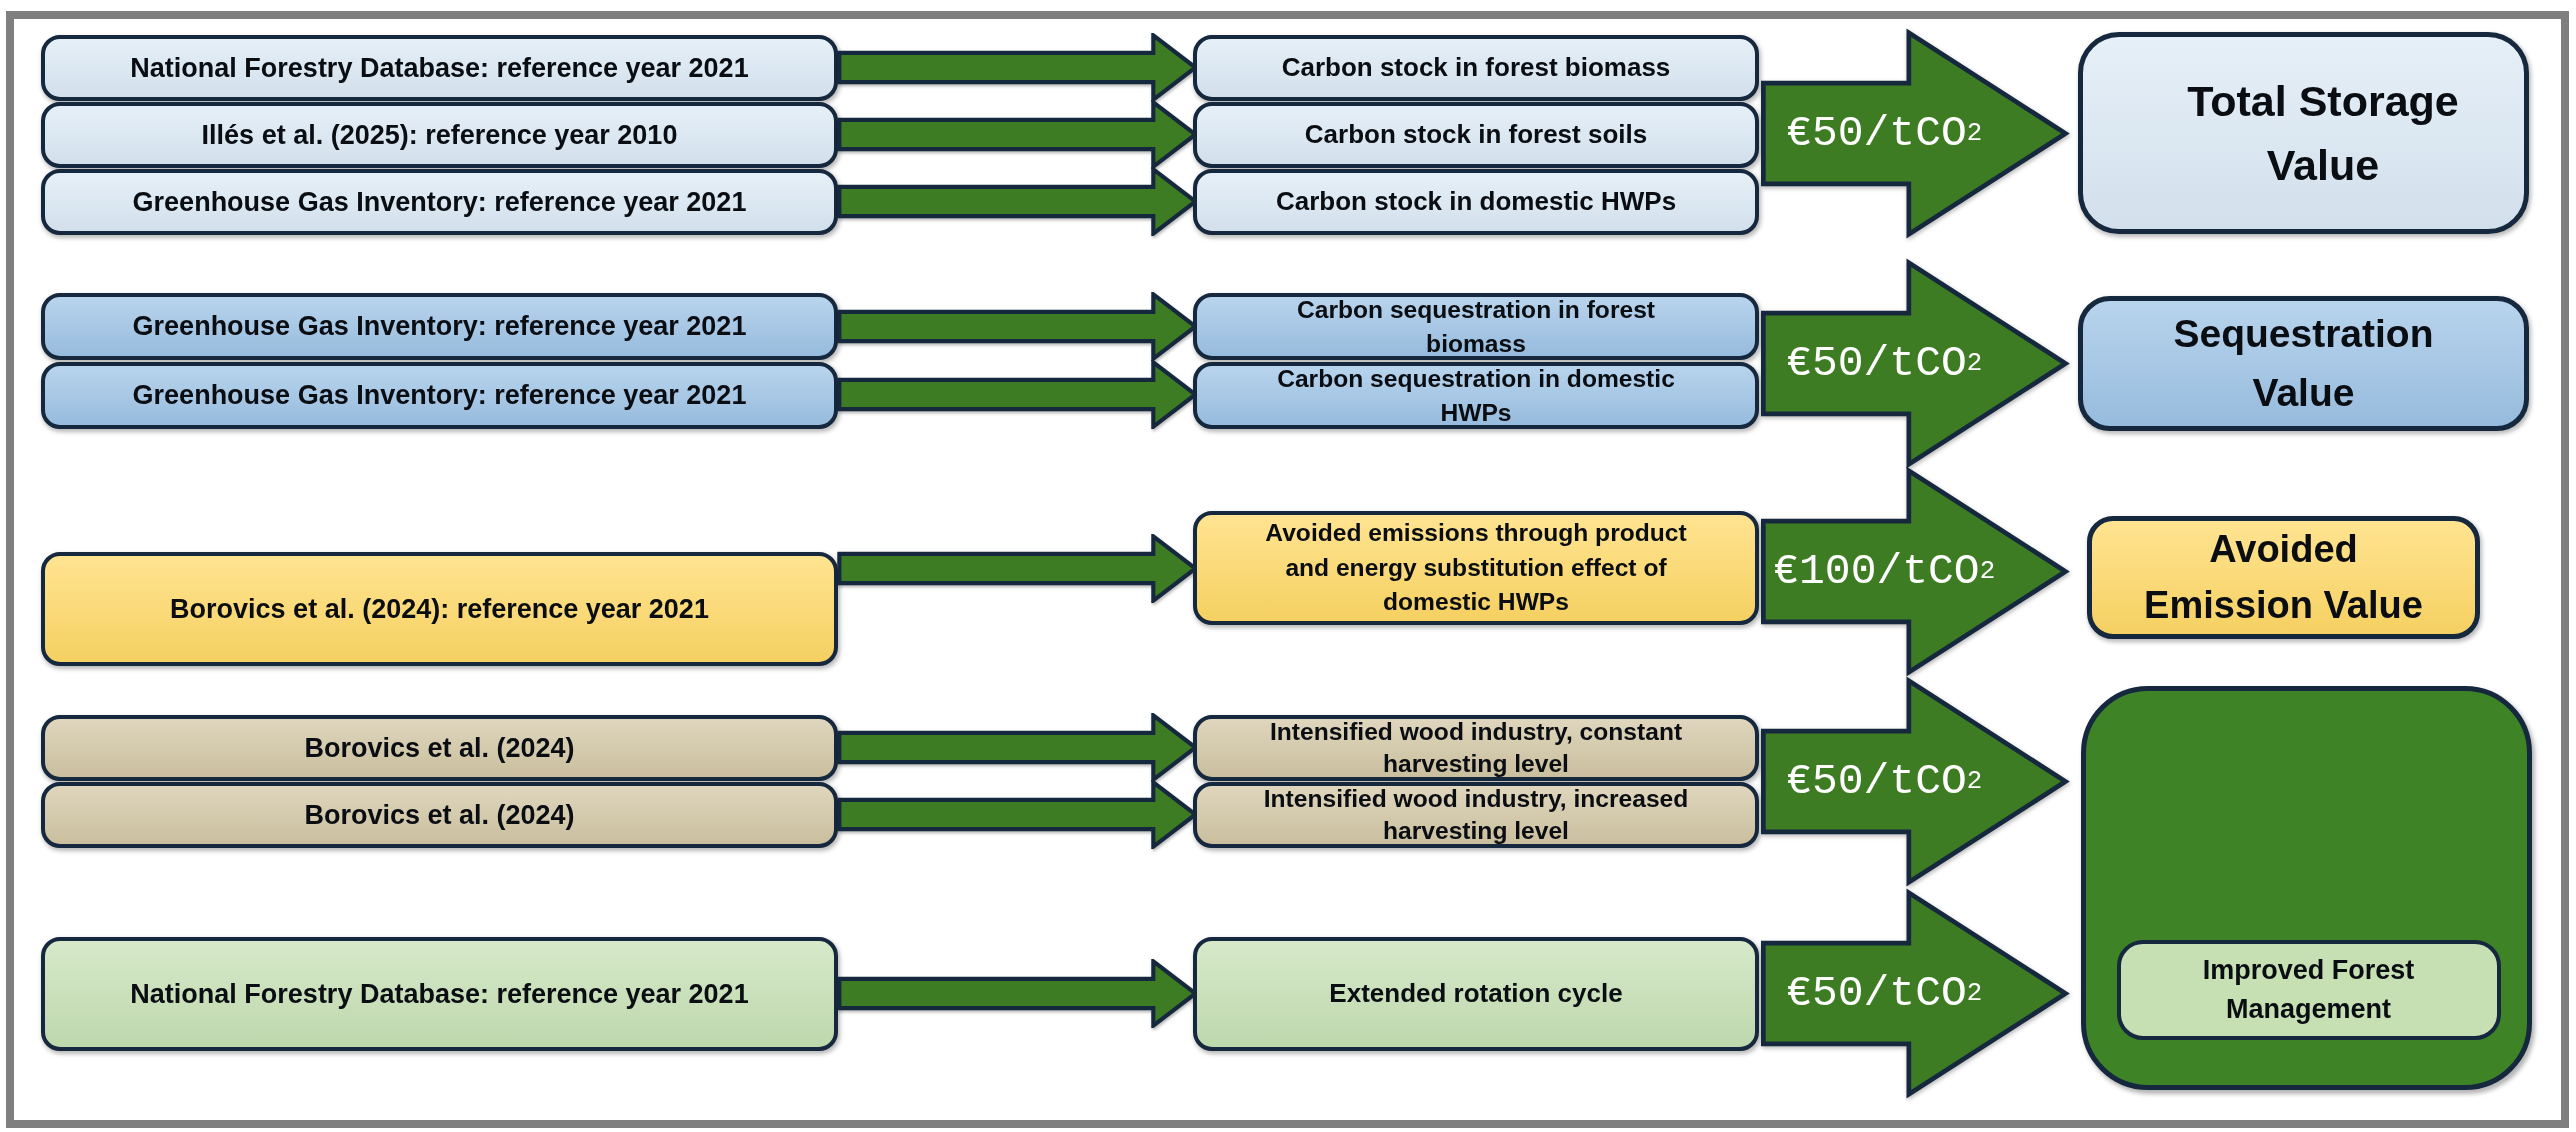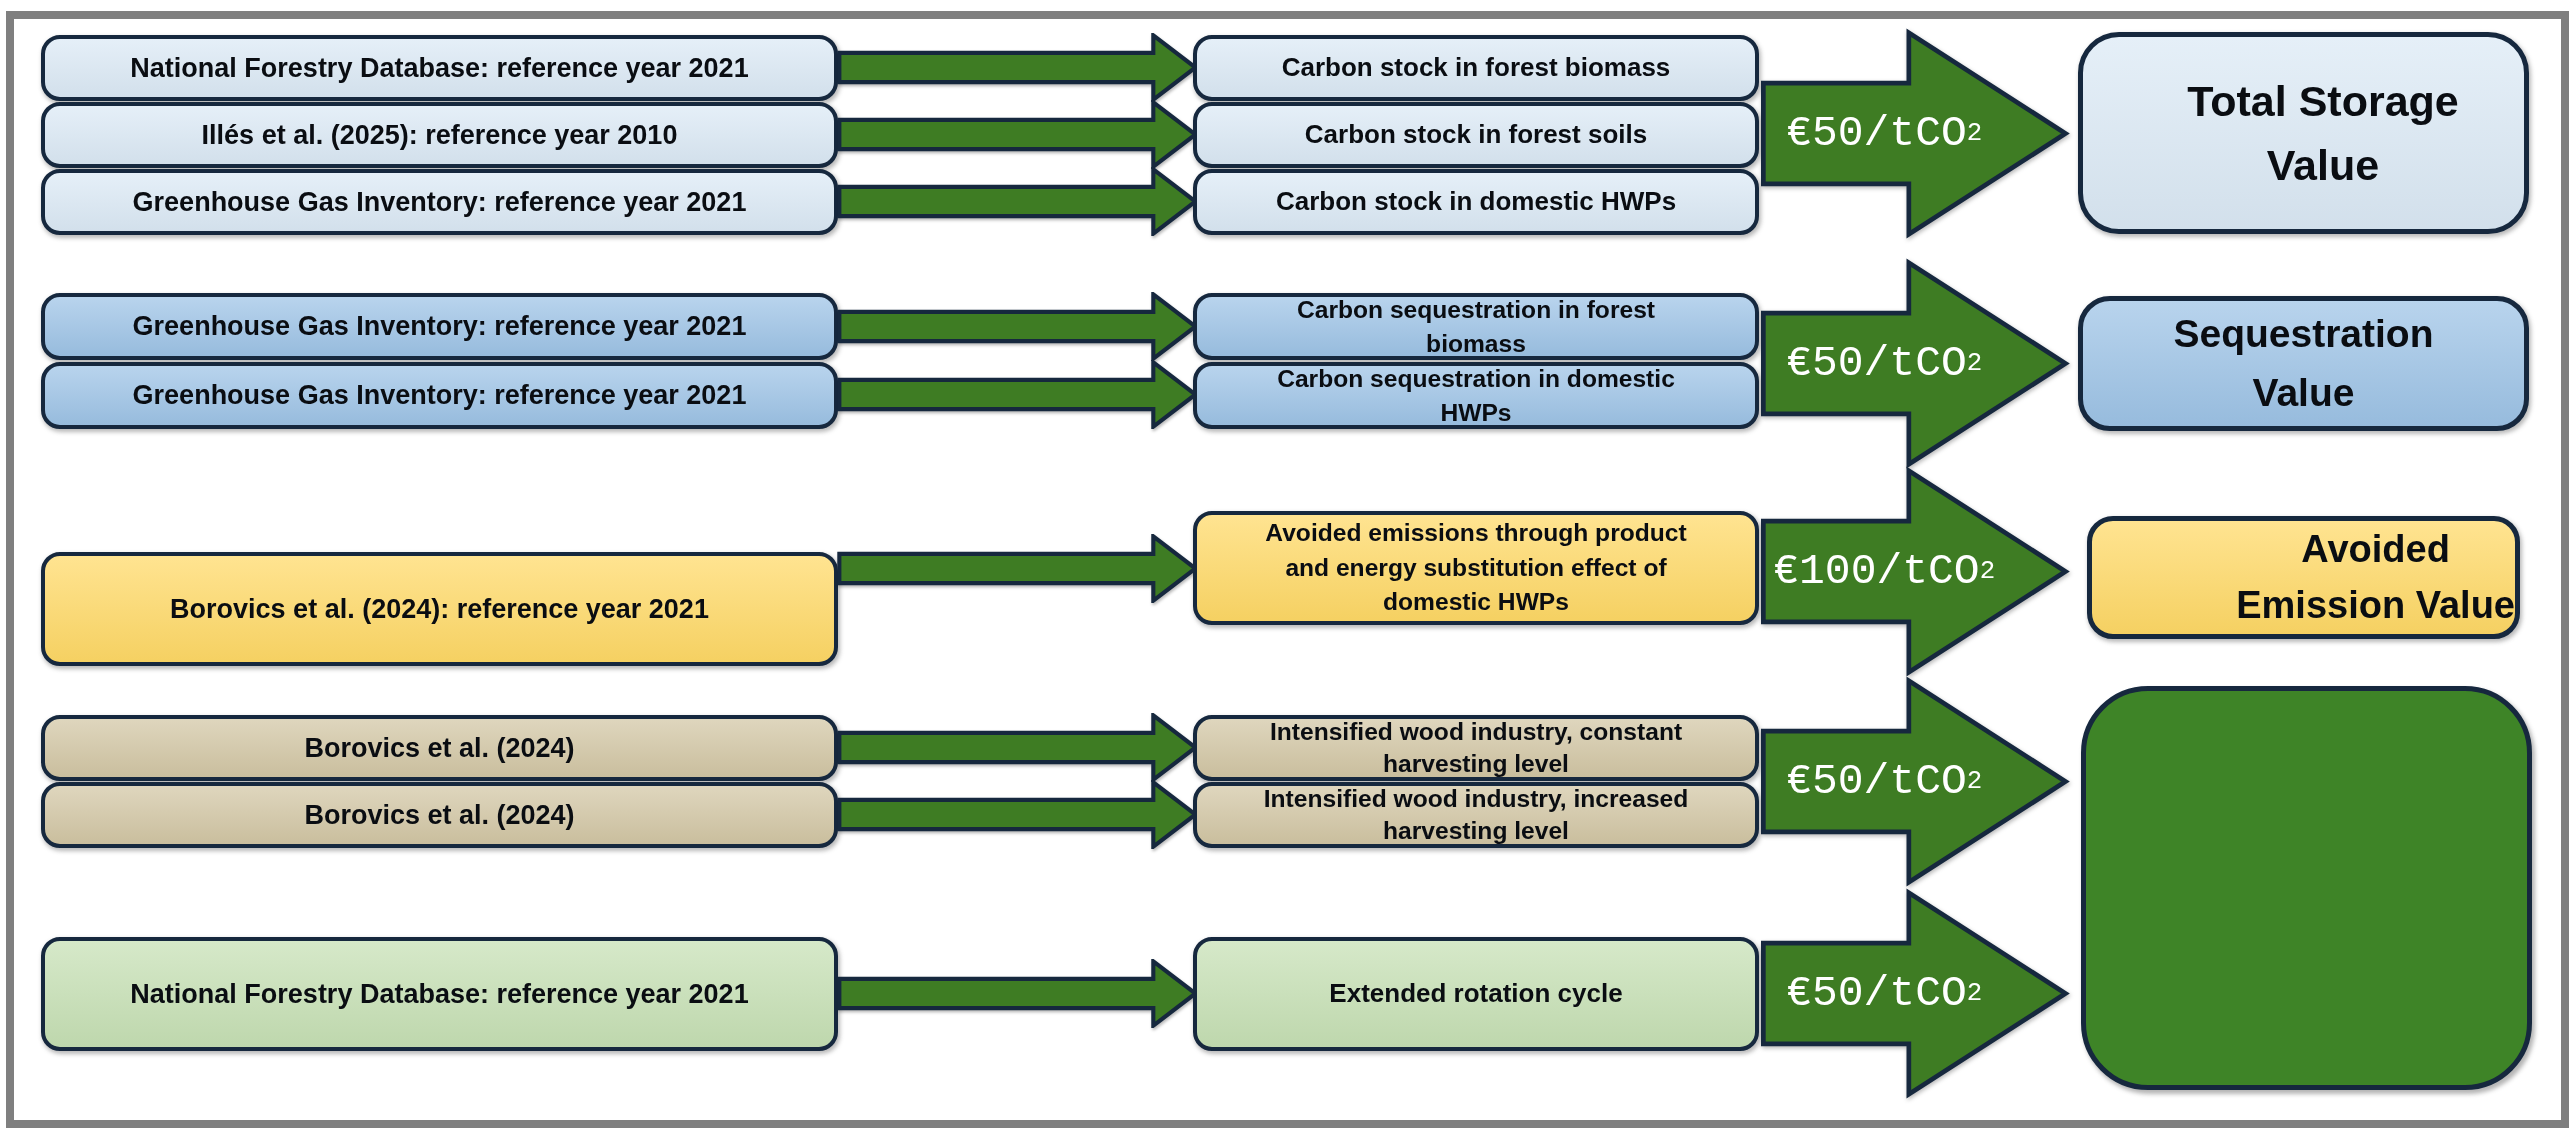--- a/index.html
+++ b/index.html
@@ -163,21 +163,21 @@
 <div class="bigarrow" style="top:466px;">
   <svg viewBox="0 0 525 360" preserveAspectRatio="none">
       <polygon points="4,94 252,94 252,8 519,180 252,352 252,266 4,266" fill="#3e7c23" stroke="#16283e" stroke-width="8"></polygon>
     </svg>
   <div class="pricelabel">
       <span>€100/tCO</span>
       <sub>2</sub>
     </div>
 </div>
 
-<div class="box value-box c-yellow" style="left:2087px;top:516px;width:433px;height:123px;font-size:38px;line-height:1.45;border-radius:26px;justify-content:flex-end;">
+<div class="box value-box c-yellow" style="left:2087px;top:516px;width:393px;height:123px;font-size:38px;line-height:1.45;border-radius:26px;">
     <span>Avoided
 Emission Value</span>
   </div>
 
 <div class="box src c-tan" style="top:715px;height:66px;">
     <span>Borovics et al. (2024)</span>
   </div>
 <div class="box src c-tan" style="top:782px;height:66px;">
     <span>Borovics et al. (2024)</span>
   </div>
@@ -224,14 +224,18 @@
   <svg viewBox="0 0 525 360" preserveAspectRatio="none">
       <polygon points="4,94 252,94 252,8 519,180 252,352 252,266 4,266" fill="#3e7c23" stroke="#16283e" stroke-width="8"></polygon>
     </svg>
   <div class="pricelabel">
       <span>€50/tCO</span>
       <sub>2</sub>
     </div>
 </div>
 
 <div class="container-green">
+  <div class="inner-box c-lightgreen" style="top:249px;height:100px;">
+      <span>Improved Forest
+Management</span>
+    </div>
 </div>
 
 
 </body></html>

